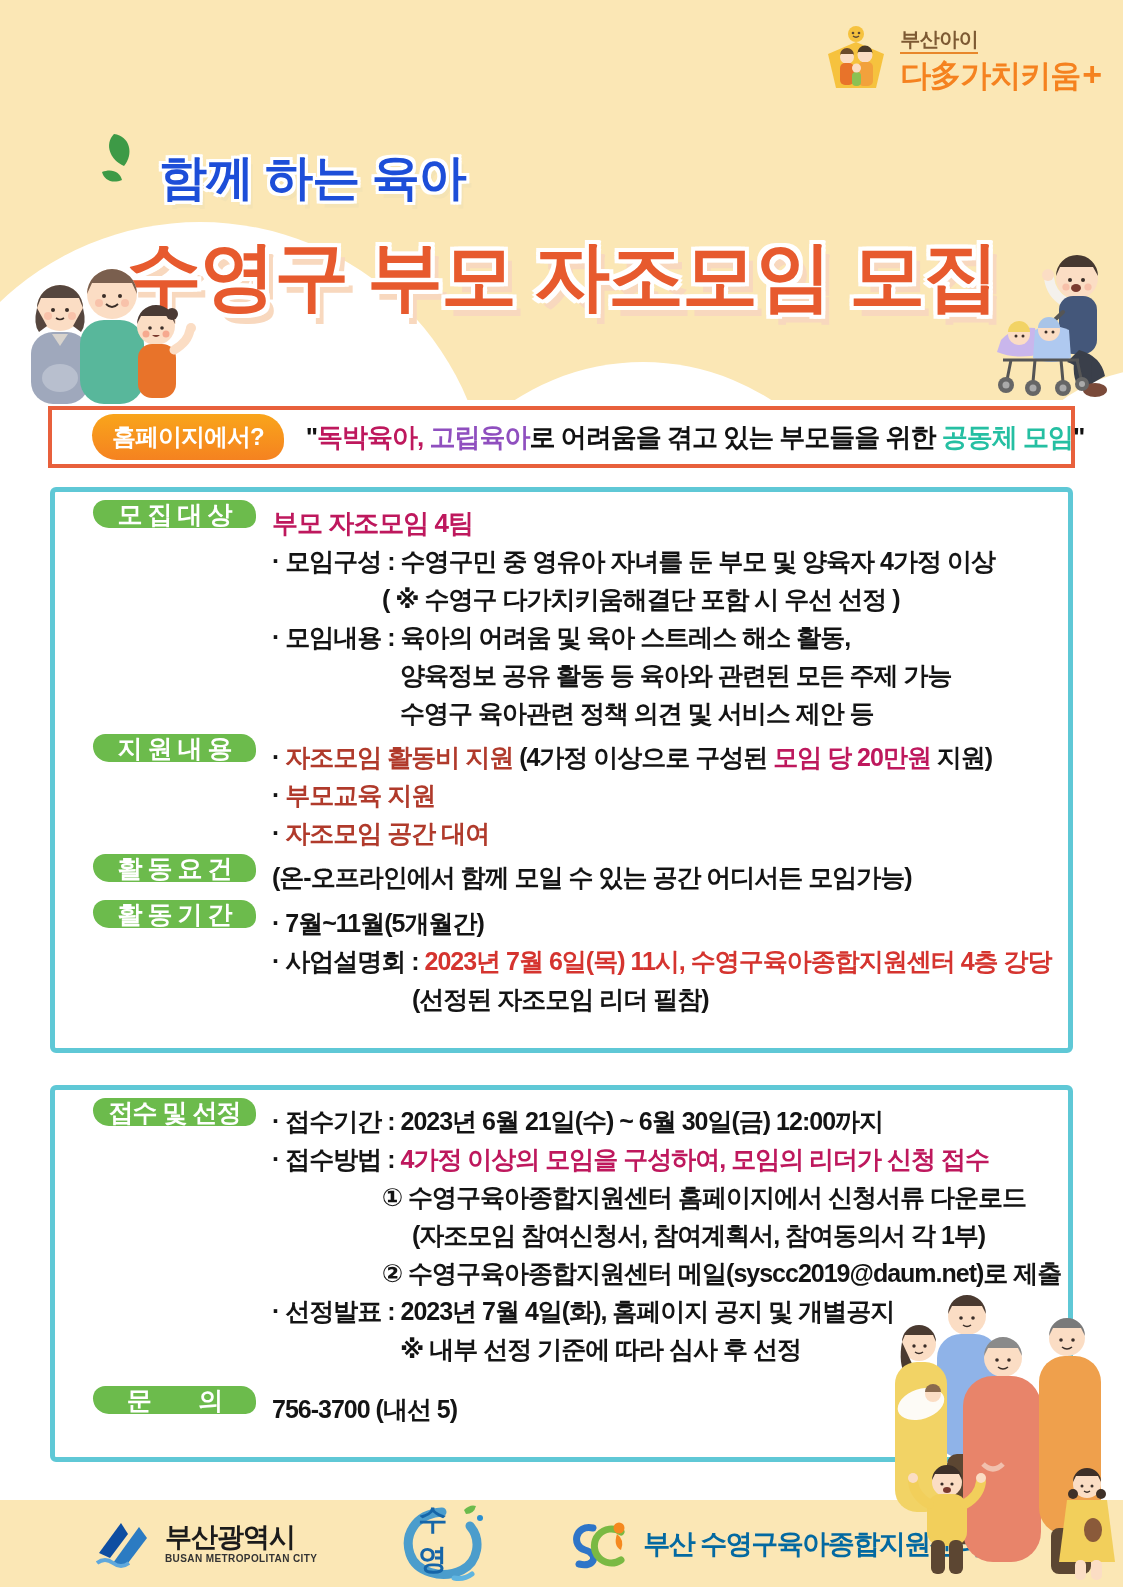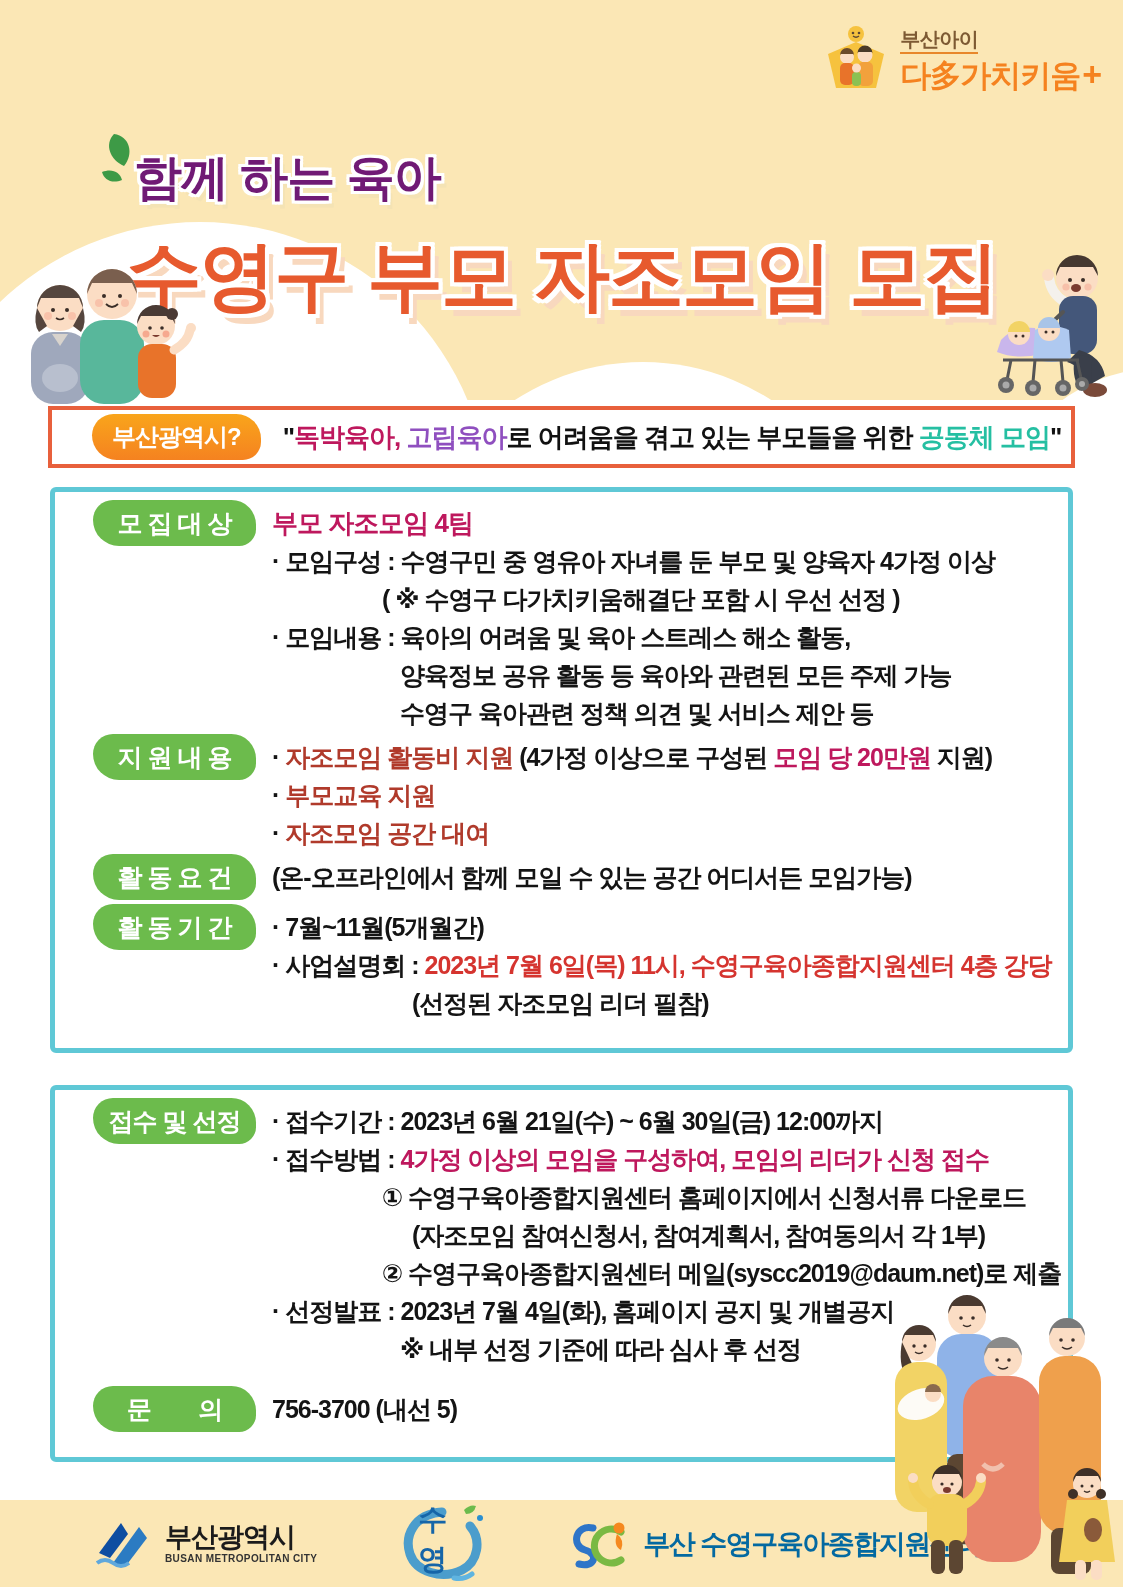--- a/index.html
+++ b/index.html
@@ -15,21 +15,21 @@
 
   
   .brand{position:absolute;right:22px;top:24px;display:flex;align-items:center;gap:10px;z-index:3;}
   .brand-text{display:flex;flex-direction:column;line-height:1;}
   .brand-l1{font-size:20px;font-weight:800;color:#7D5A33;letter-spacing:-0.5px;
             border-bottom:2px solid #E8872A;padding-bottom:3px;margin-bottom:3px;width:max-content;}
   .brand-l2{font-size:31px;font-weight:800;color:#F5821F;letter-spacing:-1px;}
   .brand-plus{font-size:34px;font-weight:800;color:#F5821F;margin-left:2px;}
 
   
-  .subtitle{position:absolute;left:134px;top:146px;margin:0;font-size:48px;font-weight:800;color:#701a75;
+  .subtitle{position:absolute;left:159px;top:146px;margin:0;font-size:48px;font-weight:800;color:#1d4ed8;
             letter-spacing:-1px;z-index:3;white-space:nowrap;
             text-shadow:-3px -3px 0 #fff,3px -3px 0 #fff,-3px 3px 0 #fff,3px 3px 0 #fff,
                         -3px 0 0 #fff,3px 0 0 #fff,0 -3px 0 #fff,0 3px 0 #fff,5px 7px 0 #F4E3B4;}
   .title{position:absolute;left:50%;transform:translateX(-50%);top:226px;margin:0;font-size:76px;font-weight:800;
          color:#E75A2E;letter-spacing:-2px;white-space:nowrap;z-index:3;
          text-shadow:-4px -4px 0 #fff,4px -4px 0 #fff,-4px 4px 0 #fff,4px 4px 0 #fff,
                      -4px 0 0 #fff,4px 0 0 #fff,0 -4px 0 #fff,0 4px 0 #fff,8px 10px 0 #F8D8BE;}
   .leaf{position:absolute;left:96px;top:128px;z-index:3;}
 
   
@@ -46,21 +46,21 @@
                 padding:7px 20px;border-radius:26px 30px 22px 30px;letter-spacing:-1px;white-space:nowrap;}
   .intro-text{font-size:26px;font-weight:700;letter-spacing:-1px;white-space:nowrap;color:#111;}
 
   
   .box-teal{position:absolute;left:50px;width:1023px;box-sizing:border-box;background:#fff;
             border:5px solid #5FC8D6;border-radius:6px;z-index:5;padding:12px 16px 0 38px;}
   .box1{top:487px;height:566px;}
   .box2{top:1085px;height:377px;}
 
   .section{display:flex;gap:16px;}
-  .badge-green{flex:0 0 163px;height:46px;background:#6CBB4C;color:#fff;font-size:25px;font-weight:800;
+  .badge-green{flex:0 0 163px;height:28px;background:#6CBB4C;color:#fff;font-size:25px;font-weight:800;
                display:flex;align-items:center;justify-content:center;
                border-radius:26px 32px 22px 34px;letter-spacing:-1px;margin-top:-4px;white-space:nowrap;}
   .content{font-size:25px;line-height:38px;letter-spacing:-1px;font-weight:600;color:#141414;}
   .content div{white-space:nowrap;}
   .ind-a{padding-left:110px;}
   .ind-b{padding-left:128px;}
   .ind-c{padding-left:140px;}
   .mb1{margin-bottom:6px;} .mb2{margin-bottom:8px;} .mt1{margin-top:22px;}
 
   .pk{color:#be185d;font-weight:800;}
@@ -186,21 +186,21 @@
       <circle cx="23" cy="143" r="3.5" fill="#aaa"></circle>
     <circle cx="50" cy="146" r="8" fill="#666"></circle>
       <circle cx="50" cy="146" r="3.5" fill="#aaa"></circle>
     <circle cx="80" cy="146" r="8" fill="#666"></circle>
       <circle cx="80" cy="146" r="3.5" fill="#aaa"></circle>
     <circle cx="99" cy="142" r="7" fill="#666"></circle>
       <circle cx="99" cy="142" r="3" fill="#aaa"></circle>
   </svg>
 
   <div class="box-intro">
-    <span class="badge-orange">부산광역시?</span>
+    <span class="badge-orange">홈페이지에서?</span>
     <span class="intro-text"><span>"</span><span class="pk">독박육아,</span><span class="pu"> 고립육아</span><span>로 어려움을 겪고 있는 부모들을 위한 </span><span class="mint">공동체 모임</span><span>"</span></span>
   </div>
 
   <div class="box-teal box1">
 
     <div class="section mb1">
       <span class="badge-green">모 집 대 상</span>
       <div class="content">
         <div class="headline">부모 자조모임 4팀</div>
         <div>· 모임구성 : 수영구민 중 영유아 자녀를 둔 부모 및 양육자 4가정 이상</div>

